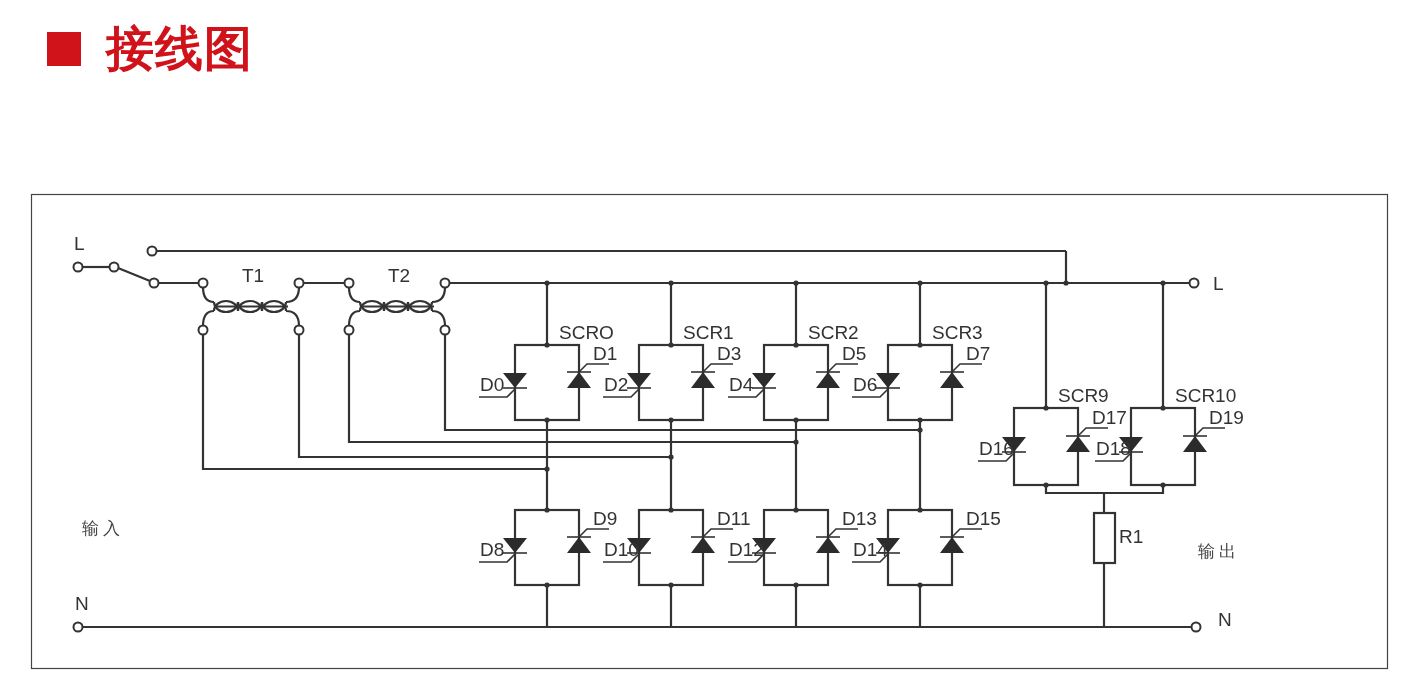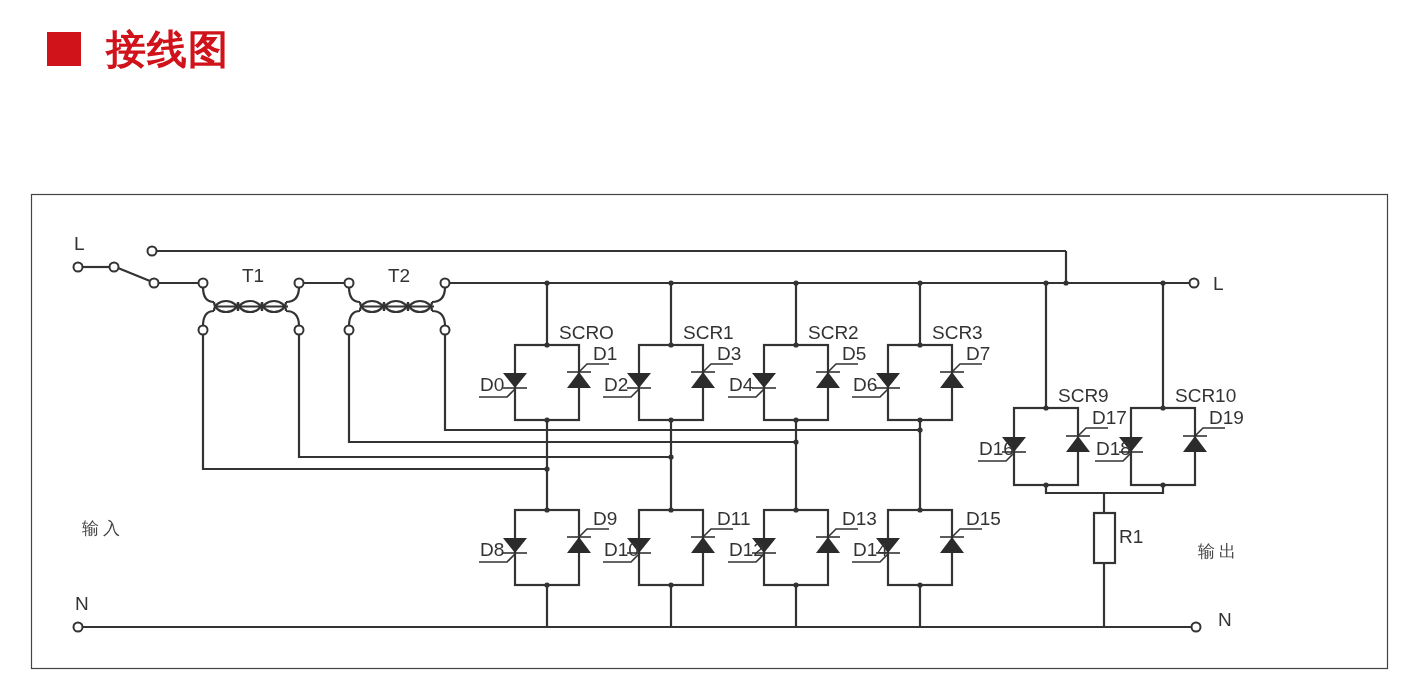--- a/index.html
+++ b/index.html
@@ -1,19 +1,19 @@
 <!DOCTYPE html>
 <html><head>
 <meta charset="utf-8">
 <style>
   html, body { margin: 0; padding: 0; background: #ffffff; }
   body { width: 1416px; height: 697px; position: relative; overflow: hidden; font-family: "Liberation Sans", "DejaVu Sans", sans-serif; }
   .header { position: absolute; left: 47px; top: 24px; height: 50px; display: flex; align-items: center; }
   .header-square { width: 34px; height: 34px; background: #d0121b; }
-  .header-title { margin-left: 25px; font-size: 40px; color: #d0121b; font-family: Liberation Mono, monospace; font-weight: bold; letter-spacing: 1px; }
+  .header-title { margin-left: 25px; font-size: 48px; color: #d0121b; font-family: Liberation Mono, monospace; font-weight: bold; letter-spacing: 1px; }
   svg.diagram { position: absolute; left: 0; top: 0; }
   .wire { stroke: #333333; stroke-width: 2.2; fill: none; }
   .thin { stroke: #333333; stroke-width: 1.6; fill: none; }
   .term { stroke: #333333; stroke-width: 2; fill: #ffffff; }
   .dot { fill: #333333; }
   .tri { fill: #2b2b2b; }
   .lbl { font-family: "Liberation Sans", "DejaVu Sans", sans-serif; font-size: 19px; fill: #333333; }
   .cjk { font-family: "DejaVu Sans", sans-serif; font-size: 17px; fill: #444444; }
 </style>
 </head>

